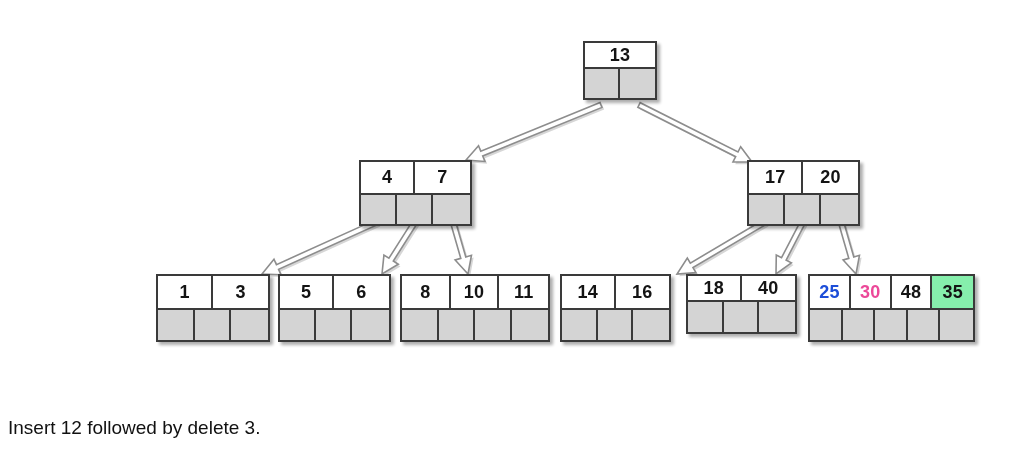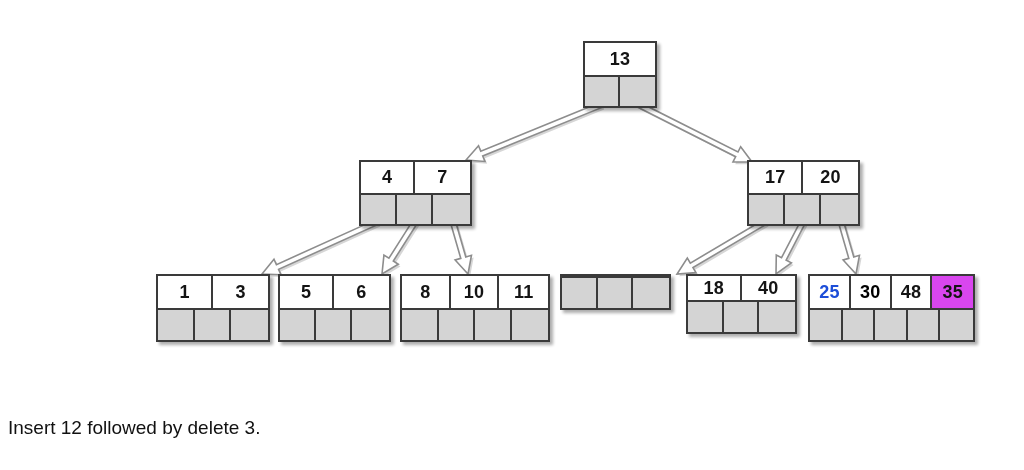--- a/index.html
+++ b/index.html
@@ -127,21 +127,21 @@
         <polygon points="800.6925102003155,220.80188029631765 781.5263698013155,257.7144469906881 776.2901429481852,254.99563689387043 776,274 791.3775762538147,262.8294964948704 786.1413494006845,260.11068639805274 805.3074897996845,223.19811970368235" fill="#ffffff" stroke="#8d8d8d" stroke-width="1.6" stroke-linejoin="miter"></polygon>
       </g>
       <g>
         <polygon points="840.7018586629297,224.92061769338565 850.9901275907926,260.5866166433105 845.3212684028254,262.22186448599336 858.2,276.2 861.6552694529005,257.5101334138563 855.9864102649333,259.1453812565391 845.6981413370704,223.47938230661433" fill="rgba(0,0,0,0.16)" stroke="none"></polygon>
         <polygon points="838.5018586629296,222.72061769338566 848.7901275907925,258.3866166433105 843.1212684028253,260.0218644859934 856,274 859.4552694529004,255.31013341385628 853.7864102649332,256.9453812565391 843.4981413370704,221.27938230661434" fill="#ffffff" stroke="#8d8d8d" stroke-width="1.6" stroke-linejoin="miter"></polygon>
       </g>
     </svg>
 
   <div id="node-layer">
       <div class="node" style="left: 583px; top: 41px; width: 74px; border-color: rgb(58, 58, 58);">
-        <div class="key-row" style="height: 32px;">
+        <div class="key-row" style="height: 24px;">
           <div class="key-cell" style="width: 74px; border-right-color: rgb(58, 58, 58); color: rgb(20, 20, 20); background: rgb(255, 255, 255);">13</div>
         </div>
         <div class="ptr-row" style="height: 31px; border-top-color: rgb(58, 58, 58);">
           <div class="ptr-cell" style="width: 37px; background: rgb(212, 212, 212); border-right-color: rgb(58, 58, 58);"></div>
           <div class="ptr-cell" style="width: 37px; background: rgb(212, 212, 212); border-right-color: rgb(58, 58, 58);"></div>
         </div>
       </div>
       <div class="node" style="left: 359px; top: 160px; width: 112.5px; border-color: rgb(58, 58, 58);">
         <div class="key-row" style="height: 31px;">
           <div class="key-cell" style="width: 56.25px; border-right-color: rgb(58, 58, 58); color: rgb(20, 20, 20); background: rgb(255, 255, 255);">4</div>
@@ -193,43 +193,47 @@
           <div class="key-cell" style="width: 50px; border-right-color: rgb(58, 58, 58); color: rgb(20, 20, 20); background: rgb(255, 255, 255);">11</div>
         </div>
         <div class="ptr-row" style="height: 32px; border-top-color: rgb(58, 58, 58);">
           <div class="ptr-cell" style="width: 37.5px; background: rgb(212, 212, 212); border-right-color: rgb(58, 58, 58);"></div>
           <div class="ptr-cell" style="width: 37.5px; background: rgb(212, 212, 212); border-right-color: rgb(58, 58, 58);"></div>
           <div class="ptr-cell" style="width: 37.5px; background: rgb(212, 212, 212); border-right-color: rgb(58, 58, 58);"></div>
           <div class="ptr-cell" style="width: 37.5px; background: rgb(212, 212, 212); border-right-color: rgb(58, 58, 58);"></div>
         </div>
       </div>
       <div class="node" style="left: 560px; top: 274px; width: 111px; border-color: rgb(58, 58, 58);">
+        <div class="key-row" style="height: 32px;">
+          <div class="key-cell" style="width: 55.5px; border-right-color: rgb(58, 58, 58); color: rgb(20, 20, 20); background: rgb(255, 255, 255);">14</div>
+          <div class="key-cell" style="width: 55.5px; border-right-color: rgb(58, 58, 58); color: rgb(20, 20, 20); background: rgb(255, 255, 255);">16</div>
+        </div>
         <div class="ptr-row" style="height: 32px; border-top-color: rgb(58, 58, 58);">
           <div class="ptr-cell" style="width: 37px; background: rgb(212, 212, 212); border-right-color: rgb(58, 58, 58);"></div>
           <div class="ptr-cell" style="width: 37px; background: rgb(212, 212, 212); border-right-color: rgb(58, 58, 58);"></div>
           <div class="ptr-cell" style="width: 37px; background: rgb(212, 212, 212); border-right-color: rgb(58, 58, 58);"></div>
         </div>
       </div>
       <div class="node" style="left: 686px; top: 274px; width: 111px; border-color: rgb(58, 58, 58);">
         <div class="key-row" style="height: 24px;">
           <div class="key-cell" style="width: 55.5px; border-right-color: rgb(58, 58, 58); color: rgb(20, 20, 20); background: rgb(255, 255, 255);">18</div>
           <div class="key-cell" style="width: 55.5px; border-right-color: rgb(58, 58, 58); color: rgb(20, 20, 20); background: rgb(255, 255, 255);">40</div>
         </div>
         <div class="ptr-row" style="height: 32px; border-top-color: rgb(58, 58, 58);">
           <div class="ptr-cell" style="width: 37px; background: rgb(212, 212, 212); border-right-color: rgb(58, 58, 58);"></div>
           <div class="ptr-cell" style="width: 37px; background: rgb(212, 212, 212); border-right-color: rgb(58, 58, 58);"></div>
           <div class="ptr-cell" style="width: 37px; background: rgb(212, 212, 212); border-right-color: rgb(58, 58, 58);"></div>
         </div>
       </div>
       <div class="node" style="left: 808px; top: 274px; width: 167px; border-color: rgb(58, 58, 58);">
         <div class="key-row" style="height: 32px;">
           <div class="key-cell" style="width: 41.75px; border-right-color: rgb(58, 58, 58); color: #1d4ed8; background: rgb(255, 255, 255);">25</div>
-          <div class="key-cell" style="width: 41.75px; border-right-color: rgb(58, 58, 58); color: #000000; background: rgb(255, 255, 255);">30</div>
+          <div class="key-cell" style="width: 41.75px; border-right-color: rgb(58, 58, 58); color: #ec4899; background: rgb(255, 255, 255);">30</div>
           <div class="key-cell" style="width: 41.75px; border-right-color: rgb(58, 58, 58); color: rgb(20, 20, 20); background: rgb(255, 255, 255);">48</div>
-          <div class="key-cell" style="width: 41.75px; border-right-color: rgb(58, 58, 58); color: rgb(20, 20, 20); background: #d946ef;">35</div>
+          <div class="key-cell" style="width: 41.75px; border-right-color: rgb(58, 58, 58); color: rgb(20, 20, 20); background: #86efac;">35</div>
         </div>
         <div class="ptr-row" style="height: 32px; border-top-color: rgb(58, 58, 58);">
           <div class="ptr-cell" style="width: 33.4px; background: rgb(212, 212, 212); border-right-color: rgb(58, 58, 58);"></div>
           <div class="ptr-cell" style="width: 33.4px; background: rgb(212, 212, 212); border-right-color: rgb(58, 58, 58);"></div>
           <div class="ptr-cell" style="width: 33.4px; background: rgb(212, 212, 212); border-right-color: rgb(58, 58, 58);"></div>
           <div class="ptr-cell" style="width: 33.4px; background: rgb(212, 212, 212); border-right-color: rgb(58, 58, 58);"></div>
           <div class="ptr-cell" style="width: 33.4px; background: rgb(212, 212, 212); border-right-color: rgb(58, 58, 58);"></div>
         </div>
       </div>
     </div>

